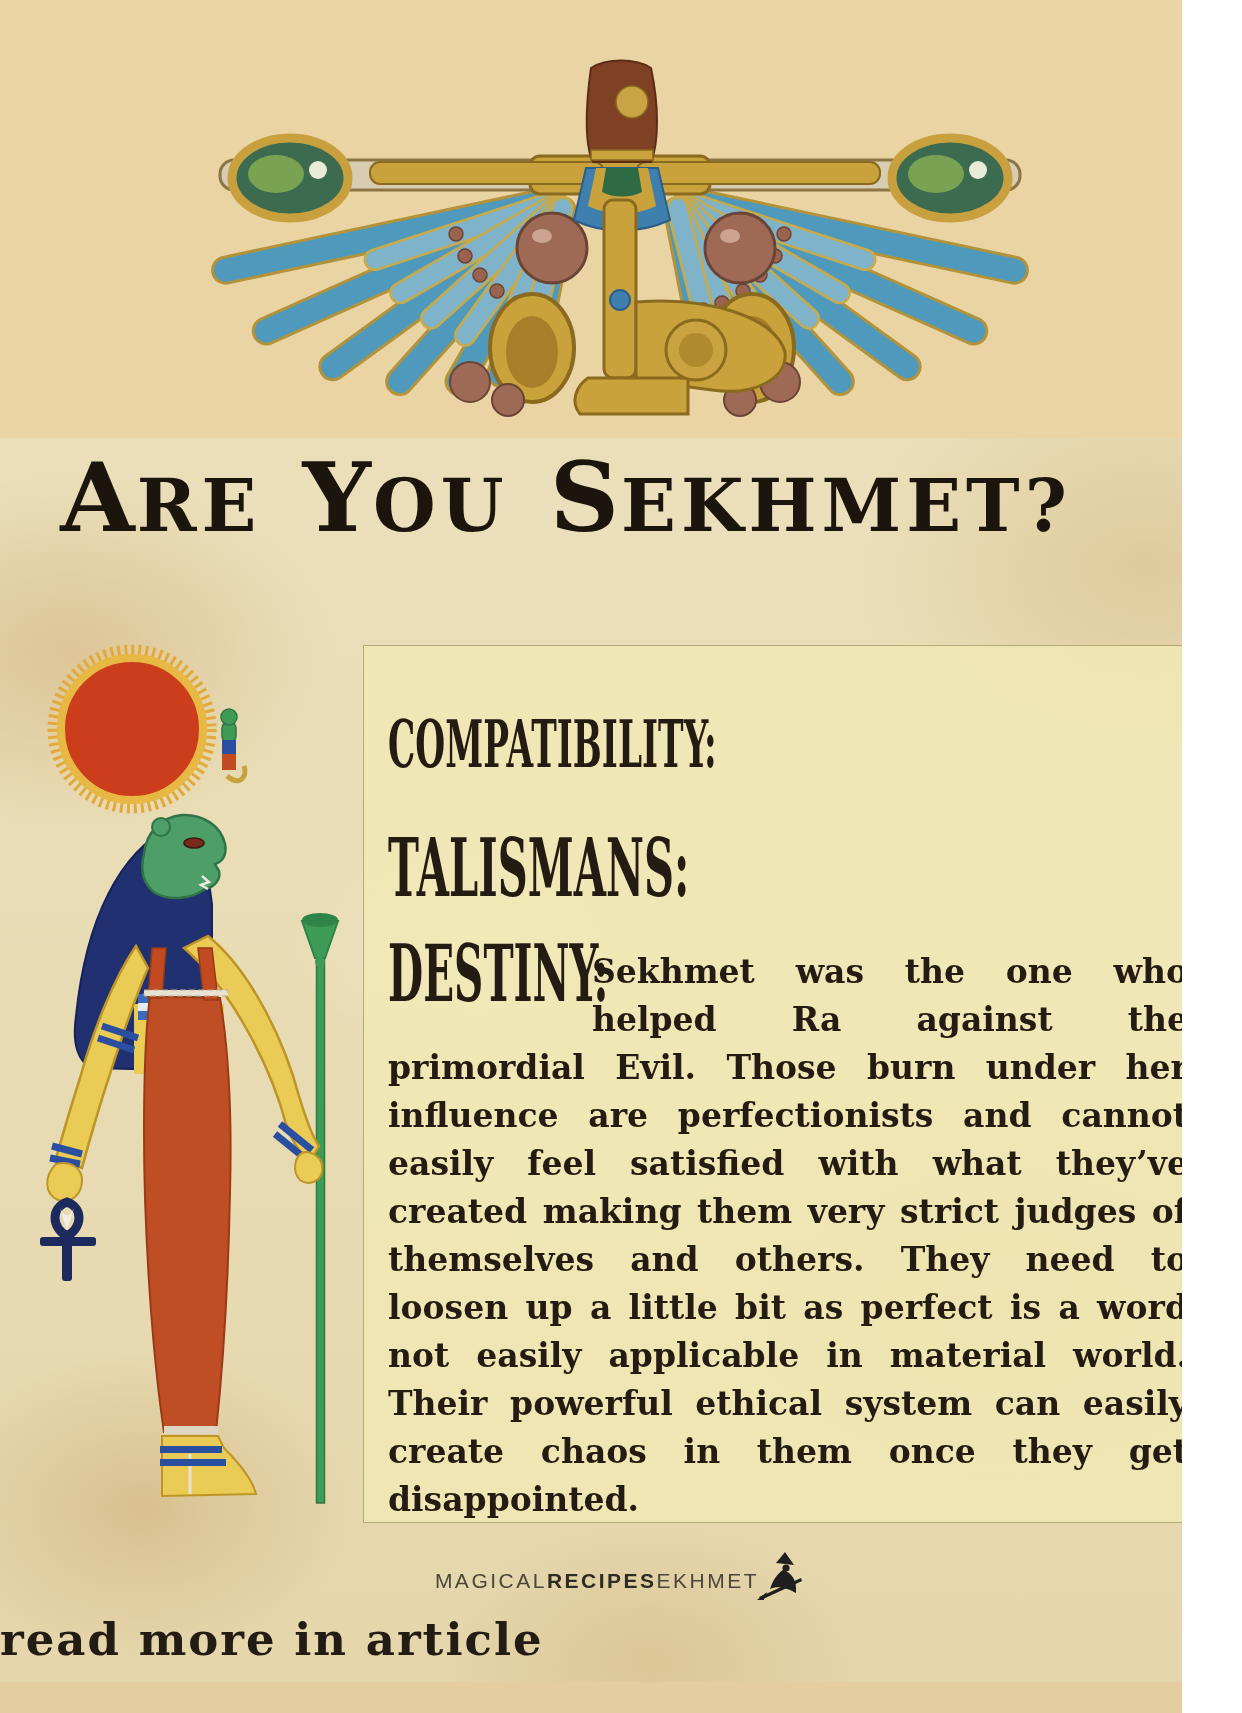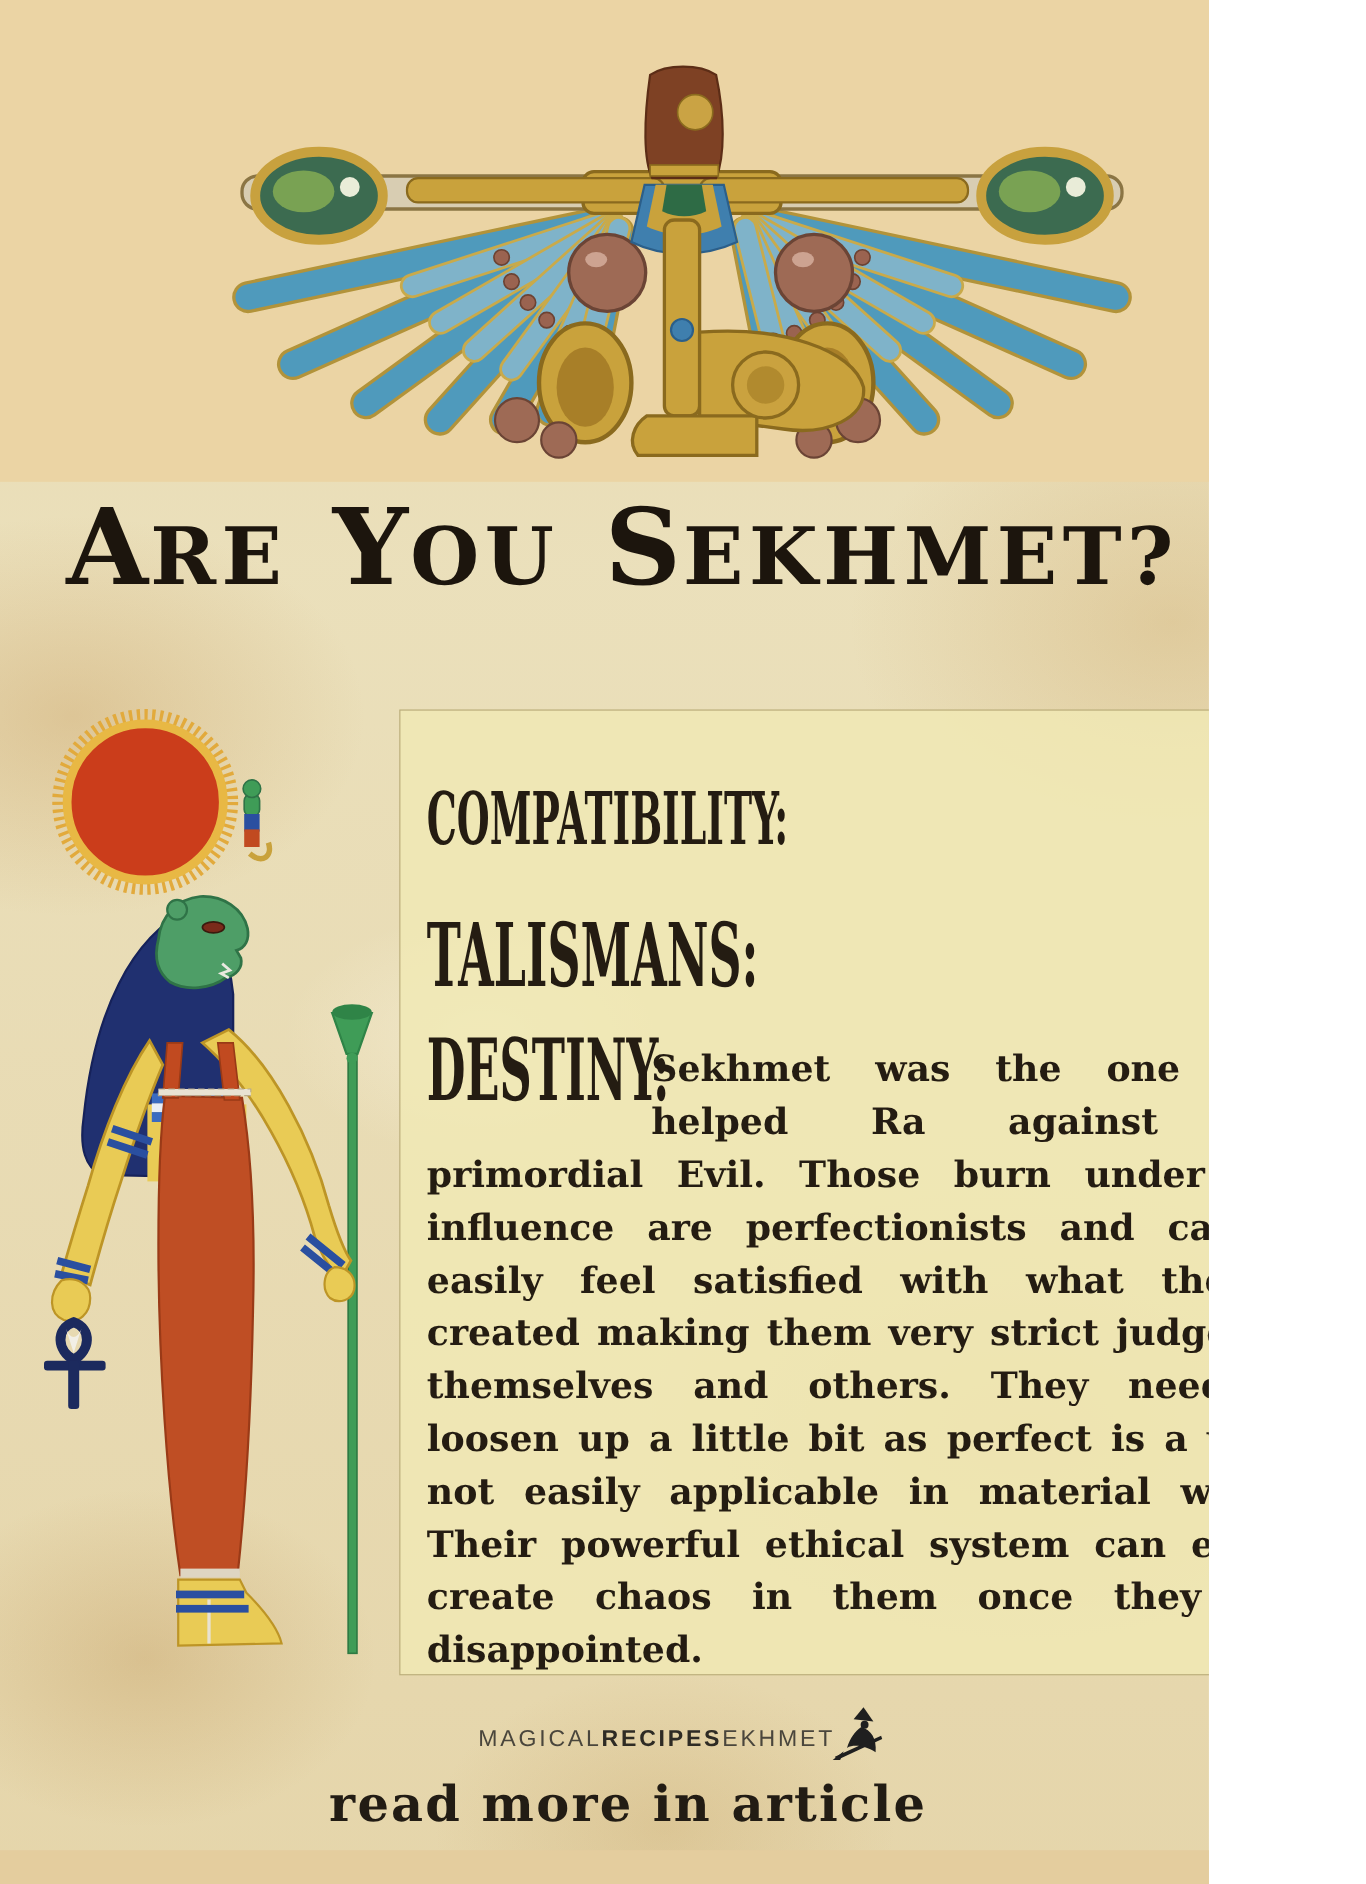--- a/index.html
+++ b/index.html
@@ -1,16 +1,16 @@
 <!DOCTYPE html>
 <html><head>
 <meta charset="utf-8">
 <style>
   html,body{margin:0;padding:0;}
-  .page{position:relative;width:1099px;height:1713px;overflow:hidden;
+  .page{position:relative;width:1182px;height:1713px;overflow:hidden;
     font-family:"DejaVu Serif",serif;color:#241c12;
     background-color:#eadfba;
     background-image:
       radial-gradient(ellipse 380px 260px at 6% 38%, rgba(196,150,86,0.35), transparent 70%),
       radial-gradient(ellipse 420px 300px at 97% 33%, rgba(200,160,95,0.33), transparent 70%),
       radial-gradient(ellipse 520px 320px at 85% 76%, rgba(205,170,105,0.28), transparent 70%),
       radial-gradient(ellipse 300px 220px at 12% 88%, rgba(185,140,75,0.30), transparent 70%),
       radial-gradient(ellipse 260px 160px at 40% 55%, rgba(250,245,225,0.45), transparent 70%),
       radial-gradient(ellipse 300px 200px at 55% 97%, rgba(190,150,85,0.25), transparent 70%),
       linear-gradient(180deg, rgba(220,190,130,0.25) 0%, rgba(240,230,195,0.1) 30%, rgba(215,185,125,0.25) 100%);
@@ -44,21 +44,21 @@
   .destiny{margin:40px 0 0 0;text-align:justify;font-weight:700;font-size:33px;line-height:48px;}
   .destiny .labelbox{float:left;width:204px;height:52px;}
   .destiny .label{font-size:78px;line-height:52px;}
 
   .brand{position:absolute;left:0;top:1562px;width:1242px;text-align:center;
     font-family:"Liberation Sans",sans-serif;font-size:21px;letter-spacing:2.5px;color:#4a463c;}
   .brand .bold{font-weight:700;color:#2e2b24;}
   .brand-inner{display:inline-flex;align-items:center;}
   .witch{margin-left:-4px;margin-top:-14px;}
 
-  .read-more{position:absolute;left:0;top:1608px;width:1142px;text-align:center;
+  .read-more{position:absolute;left:0;top:1608px;width:1142px;text-align:left;
     font-weight:700;font-size:45px;letter-spacing:2px;color:#221c14;line-height:64px;}
 </style>
 </head>
 <body>
 
 <div class="page">
 
   <div class="top-band">
     <svg class="art-wings" width="960" height="372" viewBox="0 0 960 372">
 

